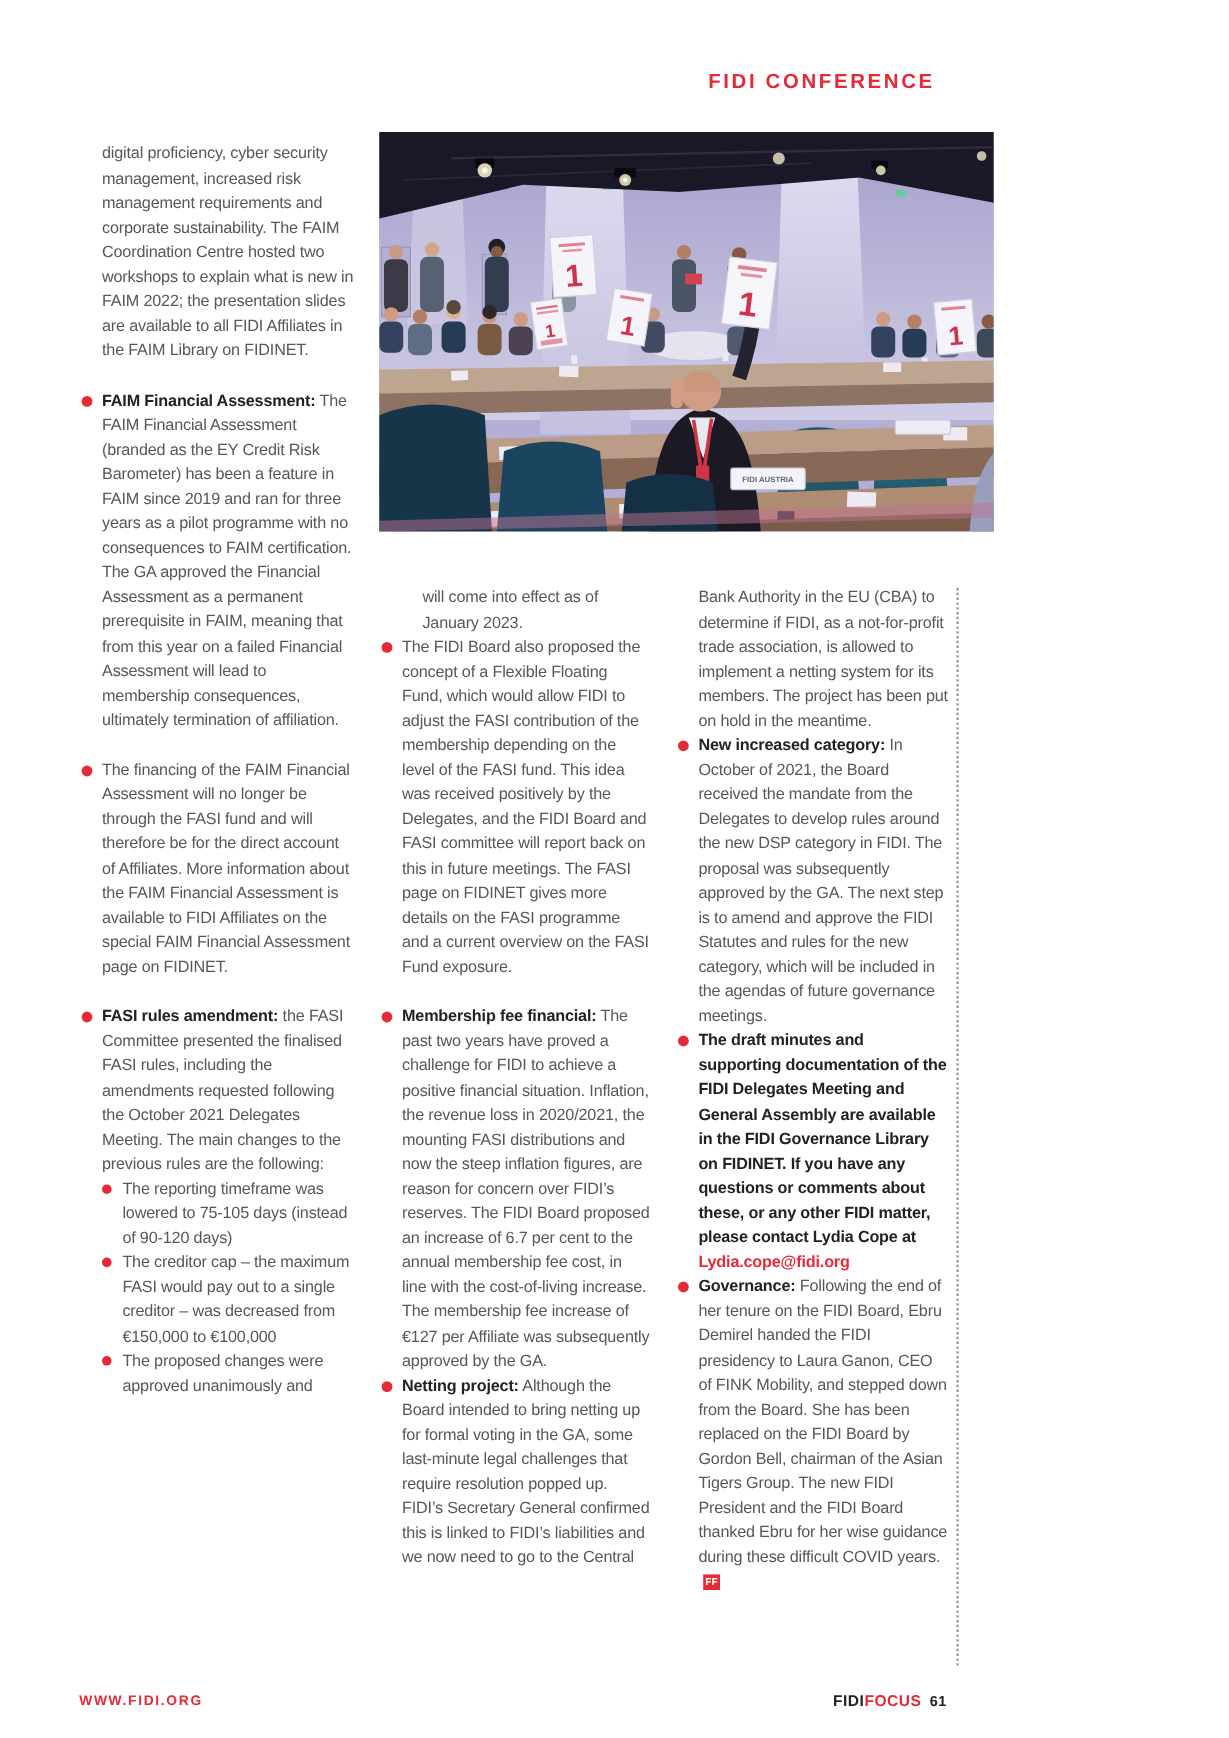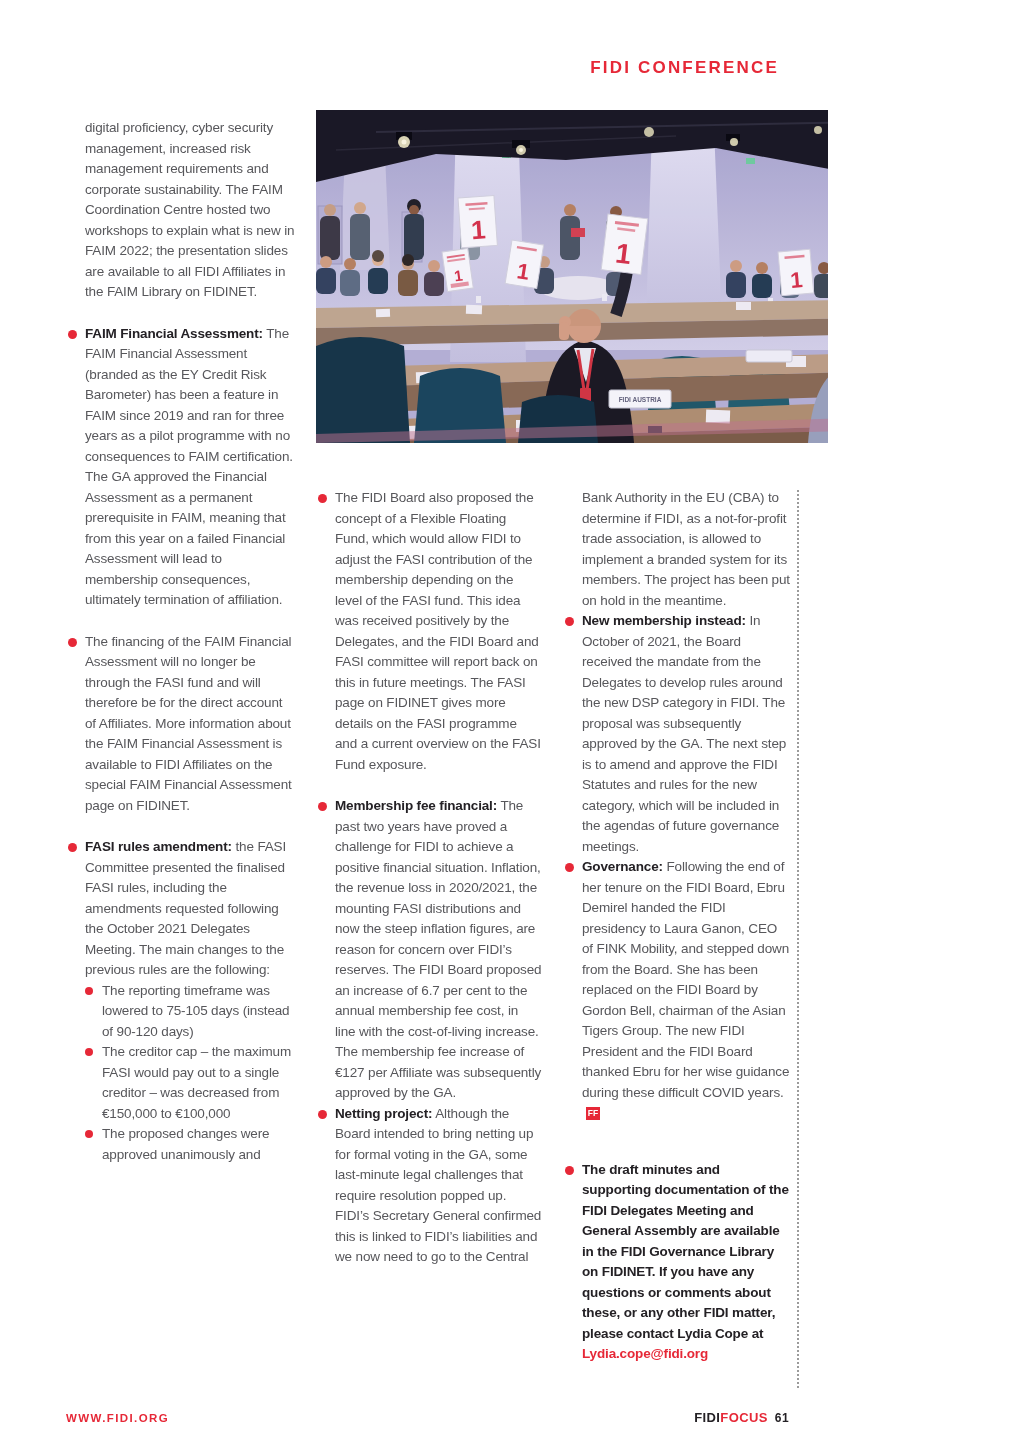--- a/index.html
+++ b/index.html
@@ -301,48 +301,49 @@
     <p class="para bullet tight">
       <span class="lbl">FASI rules amendment:</span>
       <span>the FASI Committee presented the finalised FASI rules, including the amendments requested following the October 2021 Delegates Meeting. The main changes to the previous rules are the following:</span>
     </p>
     <p class="para sub">The reporting timeframe was lowered to 75-105 days (instead of 90-120 days)</p>
     <p class="para sub">The creditor cap – the maximum FASI would pay out to a single creditor – was decreased from €150,000 to €100,000</p>
     <p class="para sub">The proposed changes were approved unanimously and</p>
   </div>
 
   <div class="col col-mid">
+    <p class="para cont-sub">will come into effect as of January 2023.</p>
     <p class="para bullet">
       <span>The FIDI Board also proposed the concept of a Flexible Floating Fund, which would allow FIDI to adjust the FASI contribution of the membership depending on the level of the FASI fund. This idea was received positively by the Delegates, and the FIDI Board and FASI committee will report back on this in future meetings. The FASI page on FIDINET gives more details on the FASI programme and a current overview on the FASI Fund exposure.</span>
     </p>
     <p class="para bullet tight">
       <span class="lbl">Membership fee financial:</span>
       <span>The past two years have proved a challenge for FIDI to achieve a positive financial situation. Inflation, the revenue loss in 2020/2021, the mounting FASI distributions and now the steep inflation figures, are reason for concern over FIDI’s reserves. The FIDI Board proposed an increase of 6.7 per cent to the annual membership fee cost, in line with the cost-of-living increase. The membership fee increase of €127 per Affiliate was subsequently approved by the GA.</span>
     </p>
     <p class="para bullet tight">
       <span class="lbl">Netting project:</span>
       <span>Although the Board intended to bring netting up for formal voting in the GA, some last-minute legal challenges that require resolution popped up. FIDI’s Secretary General confirmed this is linked to FIDI’s liabilities and we now need to go to the Central</span>
     </p>
   </div>
 
   <div class="col col-right">
-    <p class="para tight">Bank Authority in the EU (CBA) to determine if FIDI, as a not-for-profit trade association, is allowed to implement a branded system for its members. The project has been put on hold in the meantime.</p>
+    <p class="para tight">Bank Authority in the EU (CBA) to determine if FIDI, as a not-for-profit trade association, is allowed to implement a netting system for its members. The project has been put on hold in the meantime.</p>
     <p class="para bullet tight">
-      <span class="lbl">New membership instead:</span>
+      <span class="lbl">New increased category:</span>
       <span>In October of 2021, the Board received the mandate from the Delegates to develop rules around the new DSP category in FIDI. The proposal was subsequently approved by the GA. The next step is to amend and approve the FIDI Statutes and rules for the new category, which will be included in the agendas of future governance meetings.</span>
+    </p>
+    <p class="para bullet bold-para tight">
+      <span>The draft minutes and supporting documentation of the FIDI Delegates Meeting and General Assembly are available in the FIDI Governance Library on FIDINET. If you have any questions or comments about these, or any other FIDI matter, please contact Lydia Cope at</span>
+      <a href="#" class="email">Lydia.cope@fidi.org</a>
     </p>
     <p class="para bullet gap-lg">
       <span class="lbl">Governance:</span>
       <span>Following the end of her tenure on the FIDI Board, Ebru Demirel handed the FIDI presidency to Laura Ganon, CEO of FINK Mobility, and stepped down from the Board. She has been replaced on the FIDI Board by Gordon Bell, chairman of the Asian Tigers Group. The new FIDI President and the FIDI Board thanked Ebru for her wise guidance during these difficult COVID years.</span>
       <span class="ff">FF</span>
     </p>
-    <p class="para bullet bold-para tight">
-      <span>The draft minutes and supporting documentation of the FIDI Delegates Meeting and General Assembly are available in the FIDI Governance Library on FIDINET. If you have any questions or comments about these, or any other FIDI matter, please contact Lydia Cope at</span>
-      <a href="#" class="email">Lydia.cope@fidi.org</a>
-    </p>
   </div>
 
   <div class="dotted-rule"></div>
 
   <div class="footer-left">WWW.FIDI.ORG</div>
   <div class="footer-right">
     <span>FIDI</span><span class="brand-red">FOCUS</span><span class="pagenum">61</span>
   </div>
 
 </div>

